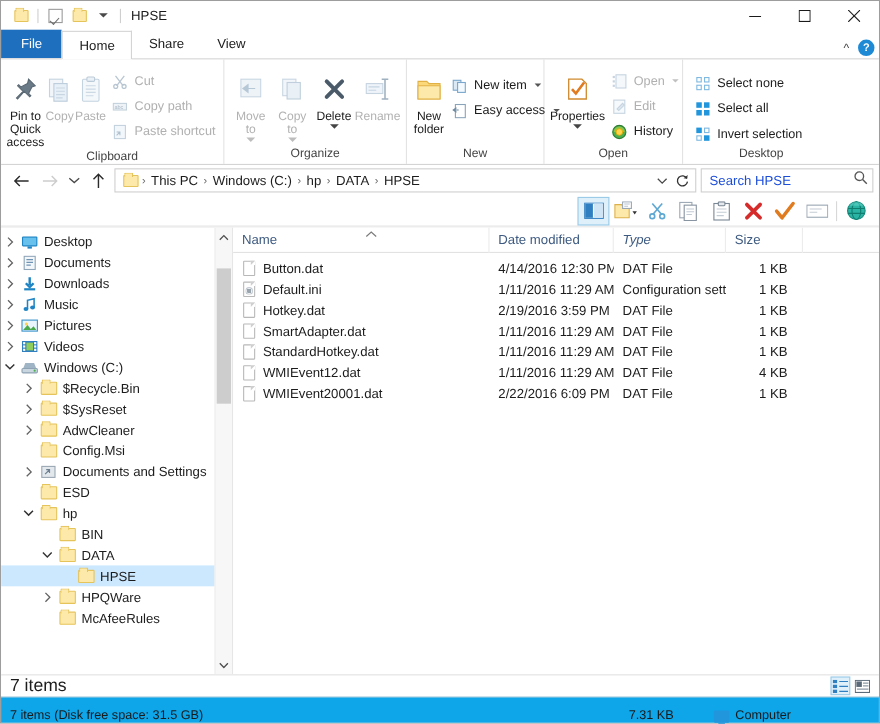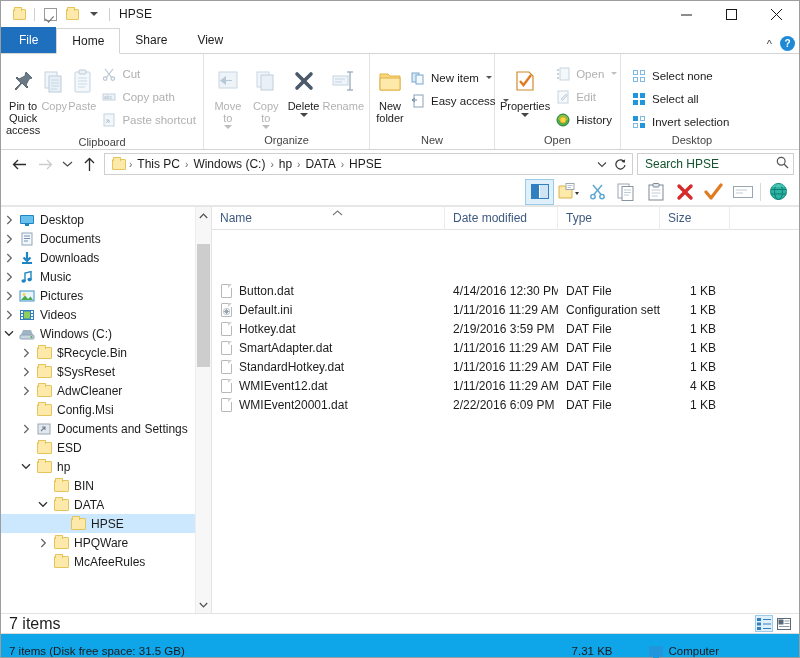--- a/index.html
+++ b/index.html
@@ -141,21 +141,21 @@
   .crumb { font-size: 12px; color:#1c1c1c; padding: 0 4px; white-space:nowrap;}
   .crumb-sep { color:#666; font-size:10px; padding:0 1px; }
   .addr-spacer { flex:1; }
   .addr-dd { width:17px; display:flex;align-items:center;justify-content:center;color:#444;font-size:9px;}
   .addr-refresh { width:20px;display:flex;align-items:center;justify-content:center;color:#333;}
   .searchbox {
     width: 157px; height: 22px; border:1px solid #cfcfcf; background:#fff;
     display:flex;align-items:center; margin-left:4px; padding:0 4px 0 7px;
     flex: 0 0 157px;
   }
-  .searchbox .ph { font-size:12px; color:#14532d; flex:1; }
+  .searchbox .ph { font-size:12px; color:#1d4ed8; flex:1; }
 
   
   .ctoolbar {
     flex: 0 0 28px; height:28px; background:#fff;
     display:flex; align-items:center; justify-content:flex-end;
     padding-right: 6px; gap: 0px;
     border-bottom: 1px solid #e6e6e6;
   }
   .ctb {
     width: 29px; height: 26px; display:flex;align-items:center;justify-content:center;
@@ -197,34 +197,34 @@
   .fld {
     width:15px;height:12px;background:#fde9a9;border:1px solid #e6c45c;border-radius:1px;
     position:relative;
   }
   .fld:before{
     content:"";position:absolute;top:-3px;left:0;width:6px;height:3px;
     background:#fde9a9;border:1px solid #e6c45c;border-bottom:none;border-radius:1px 1px 0 0;
   }
 
   
-  .filelist { flex:1; display:flex; flex-direction:column; min-width:0; background:#fff; position:relative;gap:47px;}
+  .filelist { flex:1; display:flex; flex-direction:column; min-width:0; background:#fff; position:relative;}
   .colhdr {
     height: 23px; display:flex; align-items:center;
     border-bottom:1px solid #e2e2e2; background:#fff;
     position: relative;
   }
   .col {
     font-size: 12px; color:#3d5a80; height:23px;
     display:flex; align-items:center; padding-left:8px;
     border-right:1px solid #ececec;
   }
   .col.name { flex: 0 0 233px; }
   .col.date { flex: 0 0 113px; }
-  .col.type { flex: 0 0 102px; }
+  .col.type { flex: 0 0 102px; font-style: italic; }
   .col.size { flex: 0 0 70px; }
   .col.rest { flex:1; border-right:none; }
   .sort-ind {
     position:absolute; top:1px; left:120px; font-size:9px; color:#7b7b7b;
   }
   .rows { flex:1; overflow:hidden; padding-top: 4px; }
   .frow {
     height: 19px; display:flex; align-items:center; font-size:12px; color:#1c1c1c;
   }
   .fc { height:19px; display:flex; align-items:center; overflow:hidden; white-space:nowrap;}

